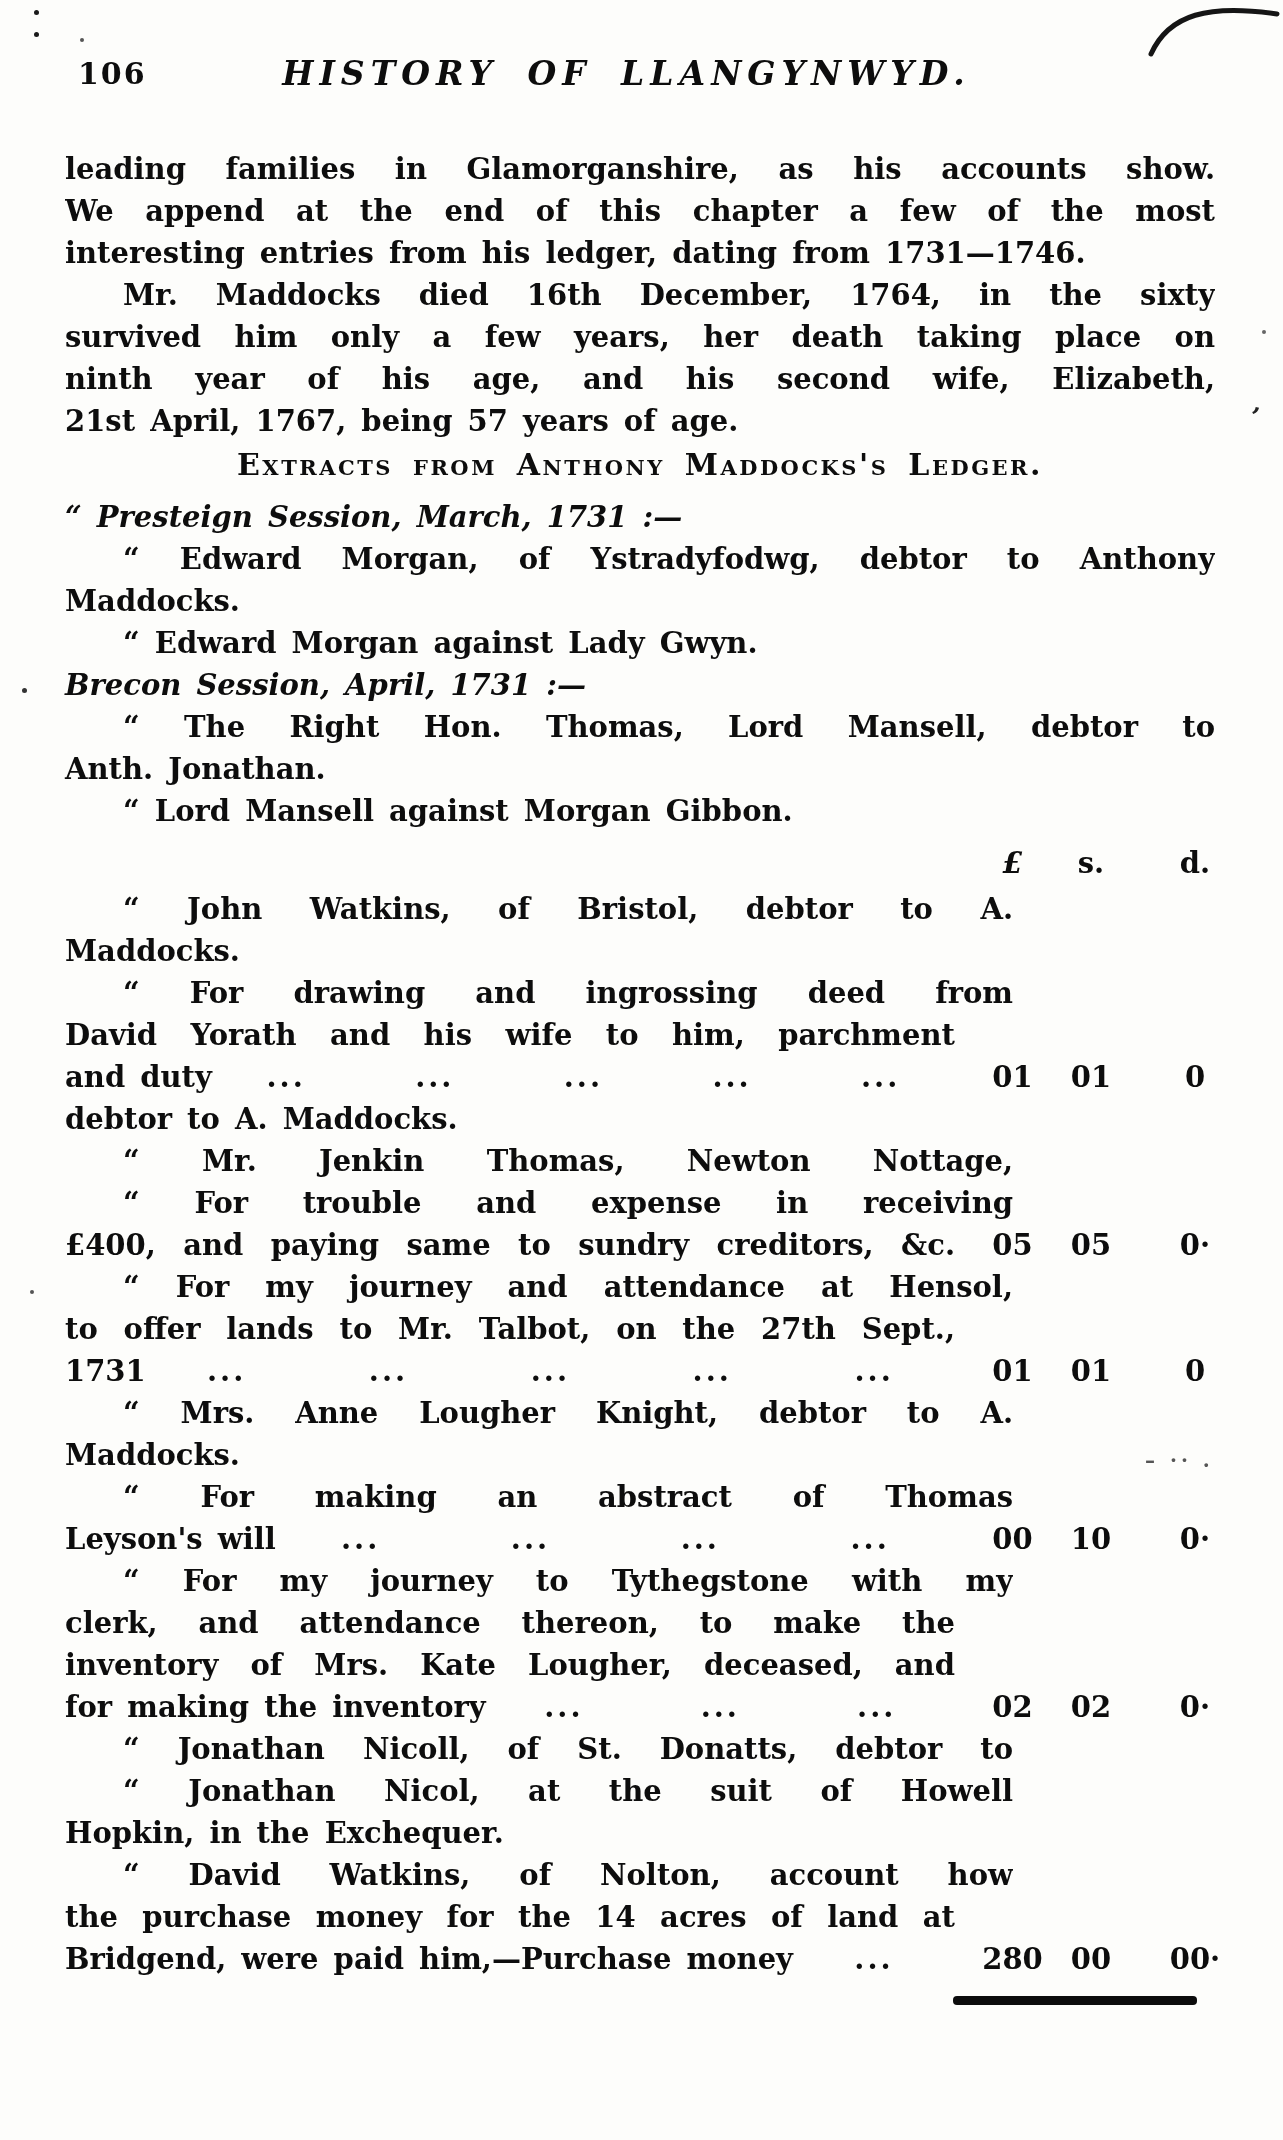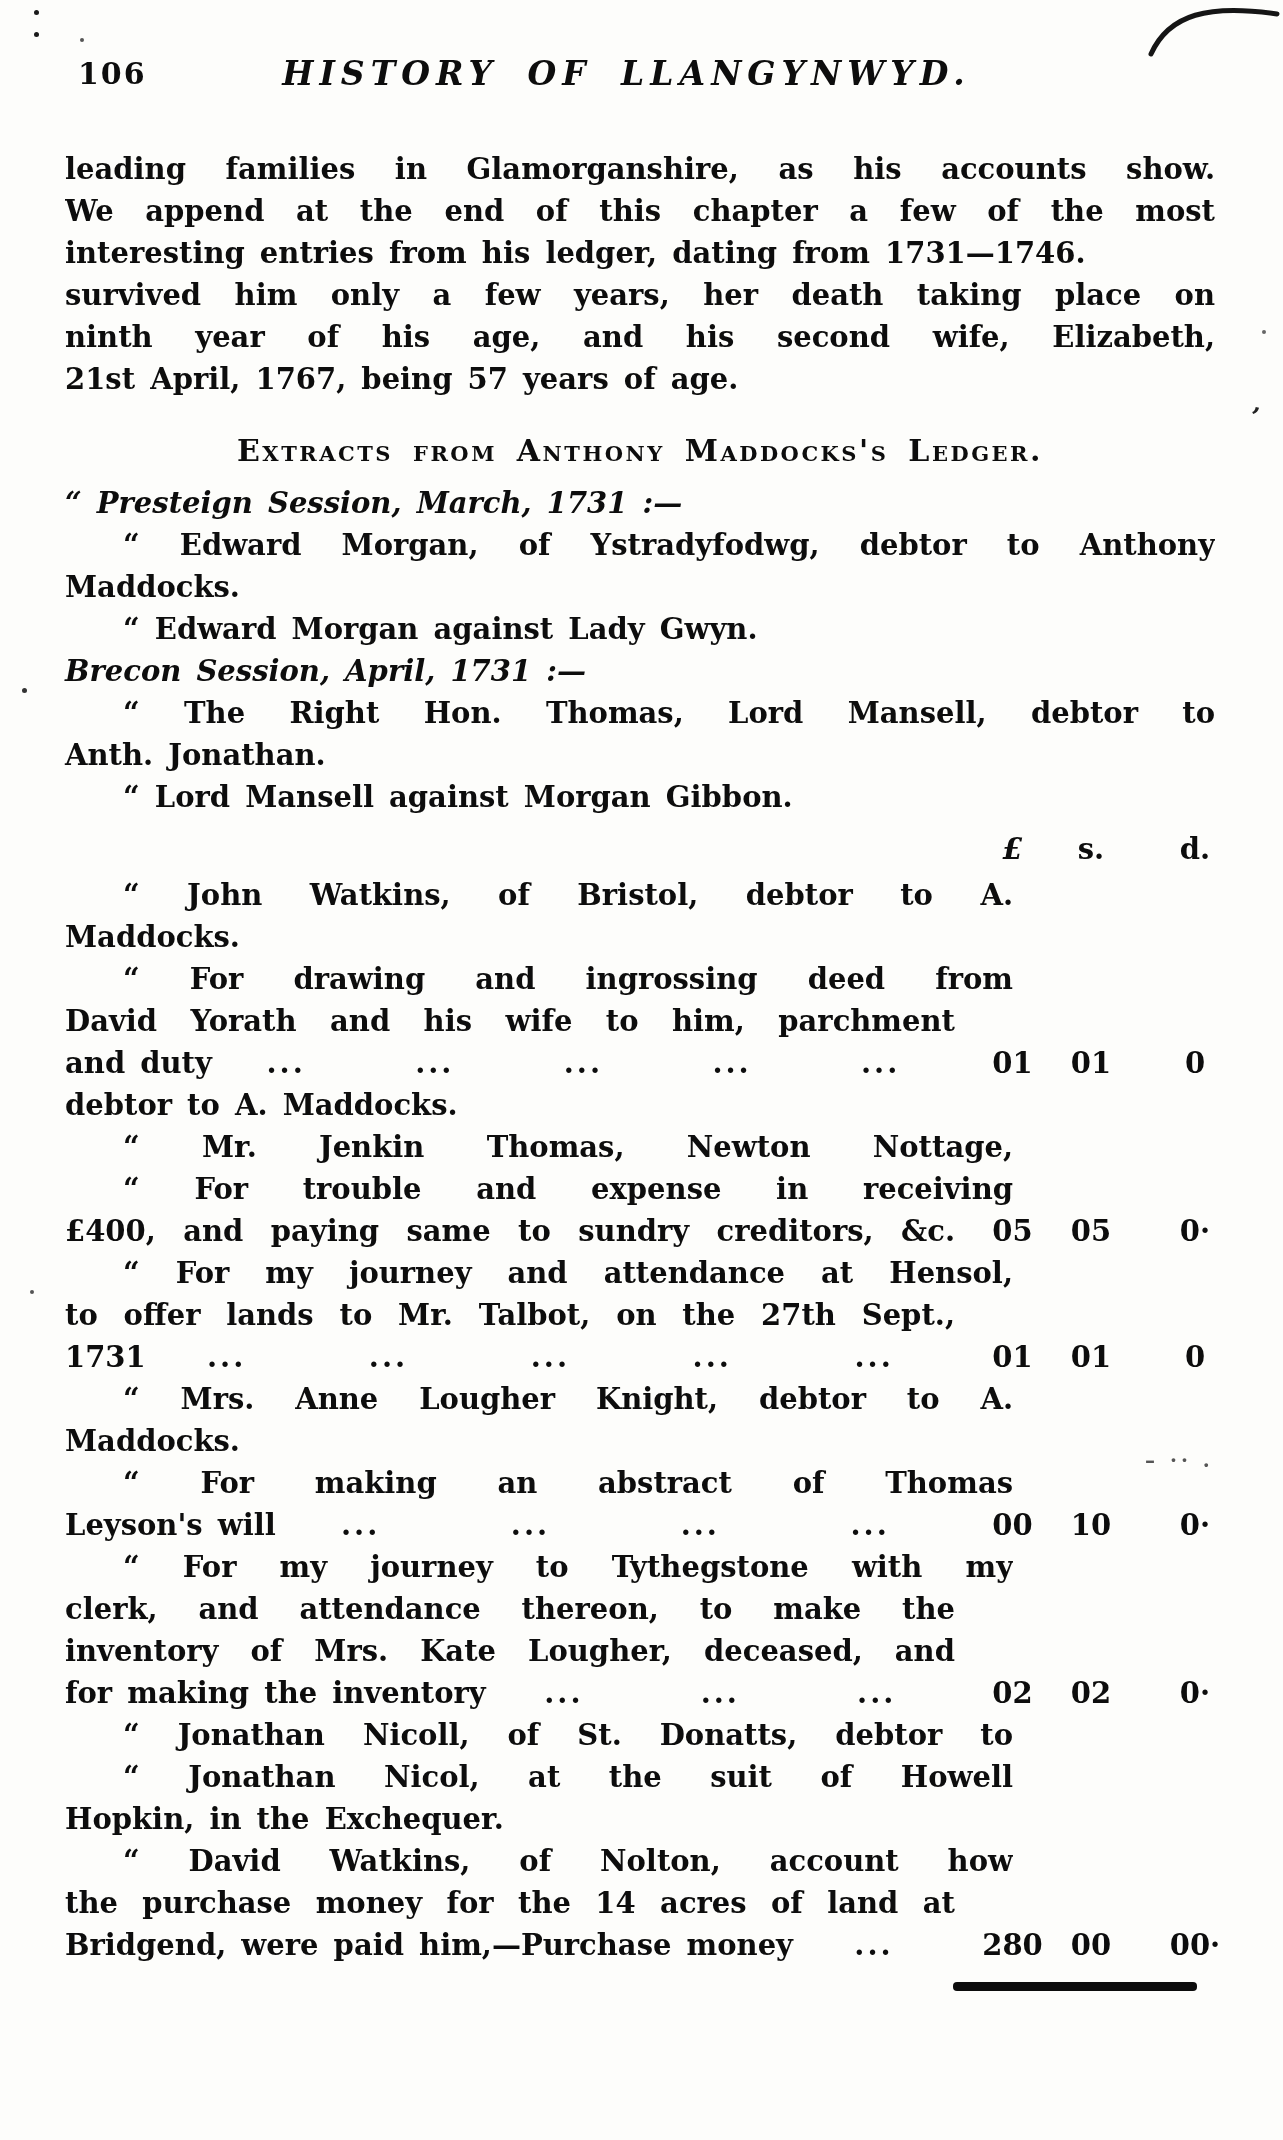--- a/index.html
+++ b/index.html
@@ -19,21 +19,21 @@
     position:absolute;left:calc(50% - 20px);top:0;transform:translateX(-50%);
     font-style:italic;font-size:33px;letter-spacing:6px;word-spacing:12px;white-space:nowrap;
   }
   
   .content{position:absolute;left:65px;top:148px;width:1150px;font-size:29px;word-spacing:5px;}
   .line{height:42px;line-height:42px;white-space:nowrap;overflow:visible;}
   .jline{white-space:normal;text-align:justify;text-align-last:justify;text-justify:inter-word;overflow:hidden;}
   .ind{padding-left:58px;}
   .it .line{font-style:italic;}
   .lheading{
-    height:42px;line-height:42px;margin:30px 0 10px;
+    height:42px;line-height:42px;margin:2px 0 10px;
     text-align:center;font-variant:small-caps;font-size:30px;
     letter-spacing:2.5px;word-spacing:7px;
   }
   
   .entries .line{width:890px;position:relative;}
   .amt-row{width:1150px !important;}
   .leadwrap{display:flex;width:890px;align-items:baseline;}
   .lt{white-space:nowrap;}
   .lt.stretch{flex:1;text-align:justify;text-align-last:justify;}
   .dots{flex:1;text-align:center;letter-spacing:3px;}
@@ -77,20 +77,21 @@
   </div>
 
   <div class="content">
     <div id="intro">
         <div class="para">
           <div class="line jline">leading families in Glamorganshire, as his accounts show.</div>
           <div class="line jline">We append at the end of this chapter a few of the most</div>
           <div class="line">interesting entries from his ledger, dating from 1731—1746.</div>
         </div>
         <div class="para">
+          <div class="line jline ind">Mr. Maddocks died 16th December, 1764, in the sixty</div>
           <div class="line jline">survived him only a few years, her death taking place on</div>
           <div class="line jline">ninth year of his age, and his second wife, Elizabeth,</div>
           <div class="line">21st April, 1767, being 57 years of age.</div>
         </div>
       </div>
 
     <div class="lheading">Extracts from Anthony Maddocks's Ledger.</div>
 
     <div id="pre-entries">
         <div class="para it">

